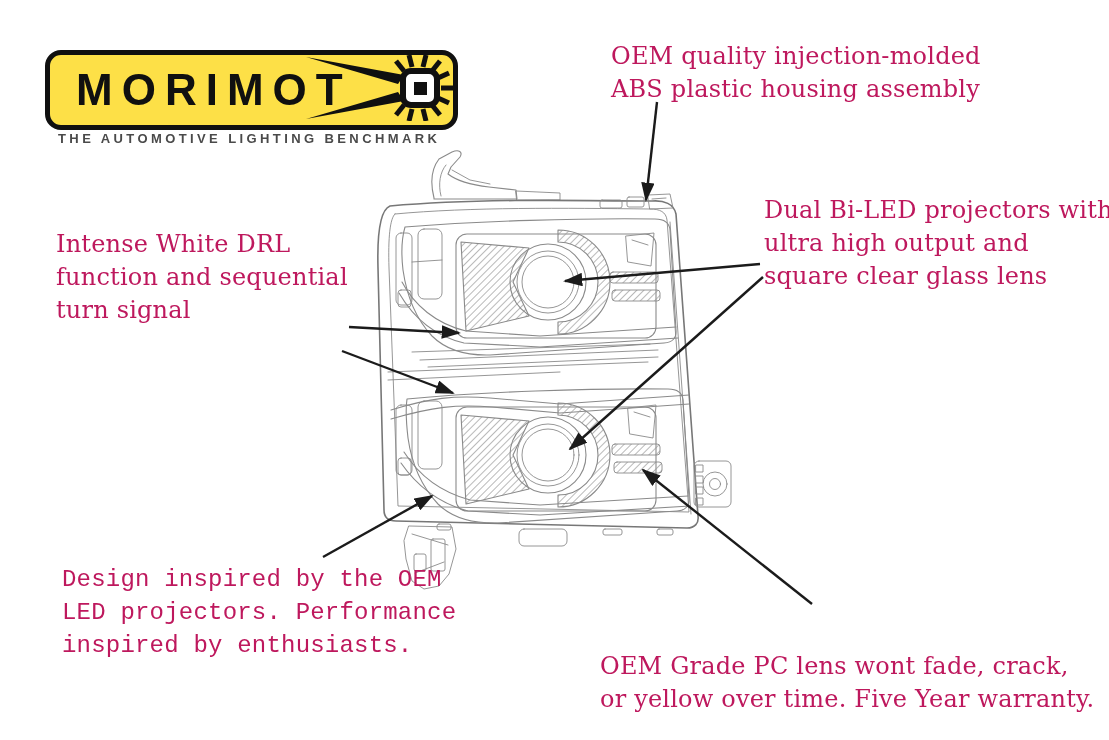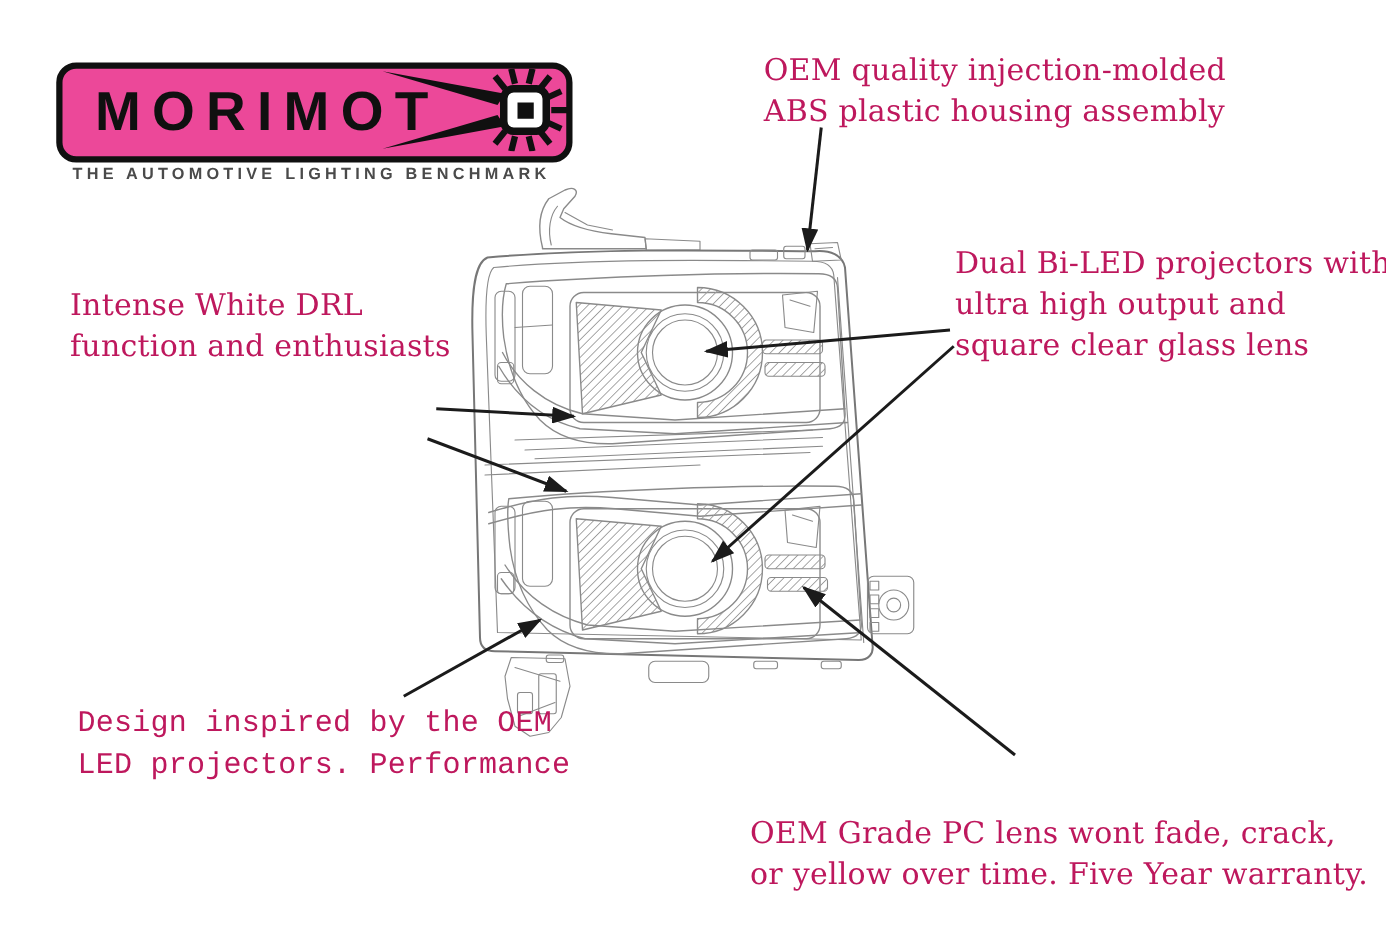--- a/index.html
+++ b/index.html
@@ -9,21 +9,21 @@
   }
   .annotation{
     position:absolute;font-size:24px;line-height:33px;color:#be185d;
     letter-spacing:0.2px;
   }
   .annotation span{display:block;white-space:nowrap;}
   #diagram-svg{position:absolute;left:0;top:0;}
   
   .logo-box{
     position:absolute;left:45px;top:50px;width:377px;height:70px;
-    border:5px solid #101010;border-radius:16px;background:#ec4899;
+    border:5px solid #101010;border-radius:16px;background:#fde047;
     display:flex;align-items:center;justify-content:flex-start;
     padding-left:26px;font-family:"Liberation Sans", sans-serif;
   }
   .logo-text{
     font-size:44px;font-weight:800;letter-spacing:9px;color:#101010;
     line-height:1;position:relative;z-index:2;
   }
   .sunburst{position:relative;margin-left:-52px;z-index:1;flex:0 0 auto;}
   .tagline{
     position:absolute;left:58px;top:131px;font-family:"Liberation Sans", sans-serif;
@@ -213,24 +213,26 @@
 </div>
 
 <div class="annotation" style="left:764px;top:194px;">
   <span>Dual Bi-LED projectors with</span>
   <span>ultra high output and</span>
   <span>square clear glass lens</span>
 </div>
 
 <div class="annotation" style="left:56px;top:228px;">
   <span>Intense White DRL</span>
-  <span>function and enthusiasts</span>
+  <span>function and sequential</span>
+  <span>turn signal</span>
 </div>
 
 <div class="annotation" style="left:62px;top:563px;font-family:Liberation Mono, monospace;">
   <span>Design inspired by the OEM</span>
   <span>LED projectors. Performance</span>
+  <span>inspired by enthusiasts.</span>
 </div>
 
 <div class="annotation" style="left:600px;top:650px;">
   <span>OEM Grade PC lens wont fade, crack,</span>
   <span>or yellow over time. Five Year warranty.</span>
 </div>
 
 </body></html>

